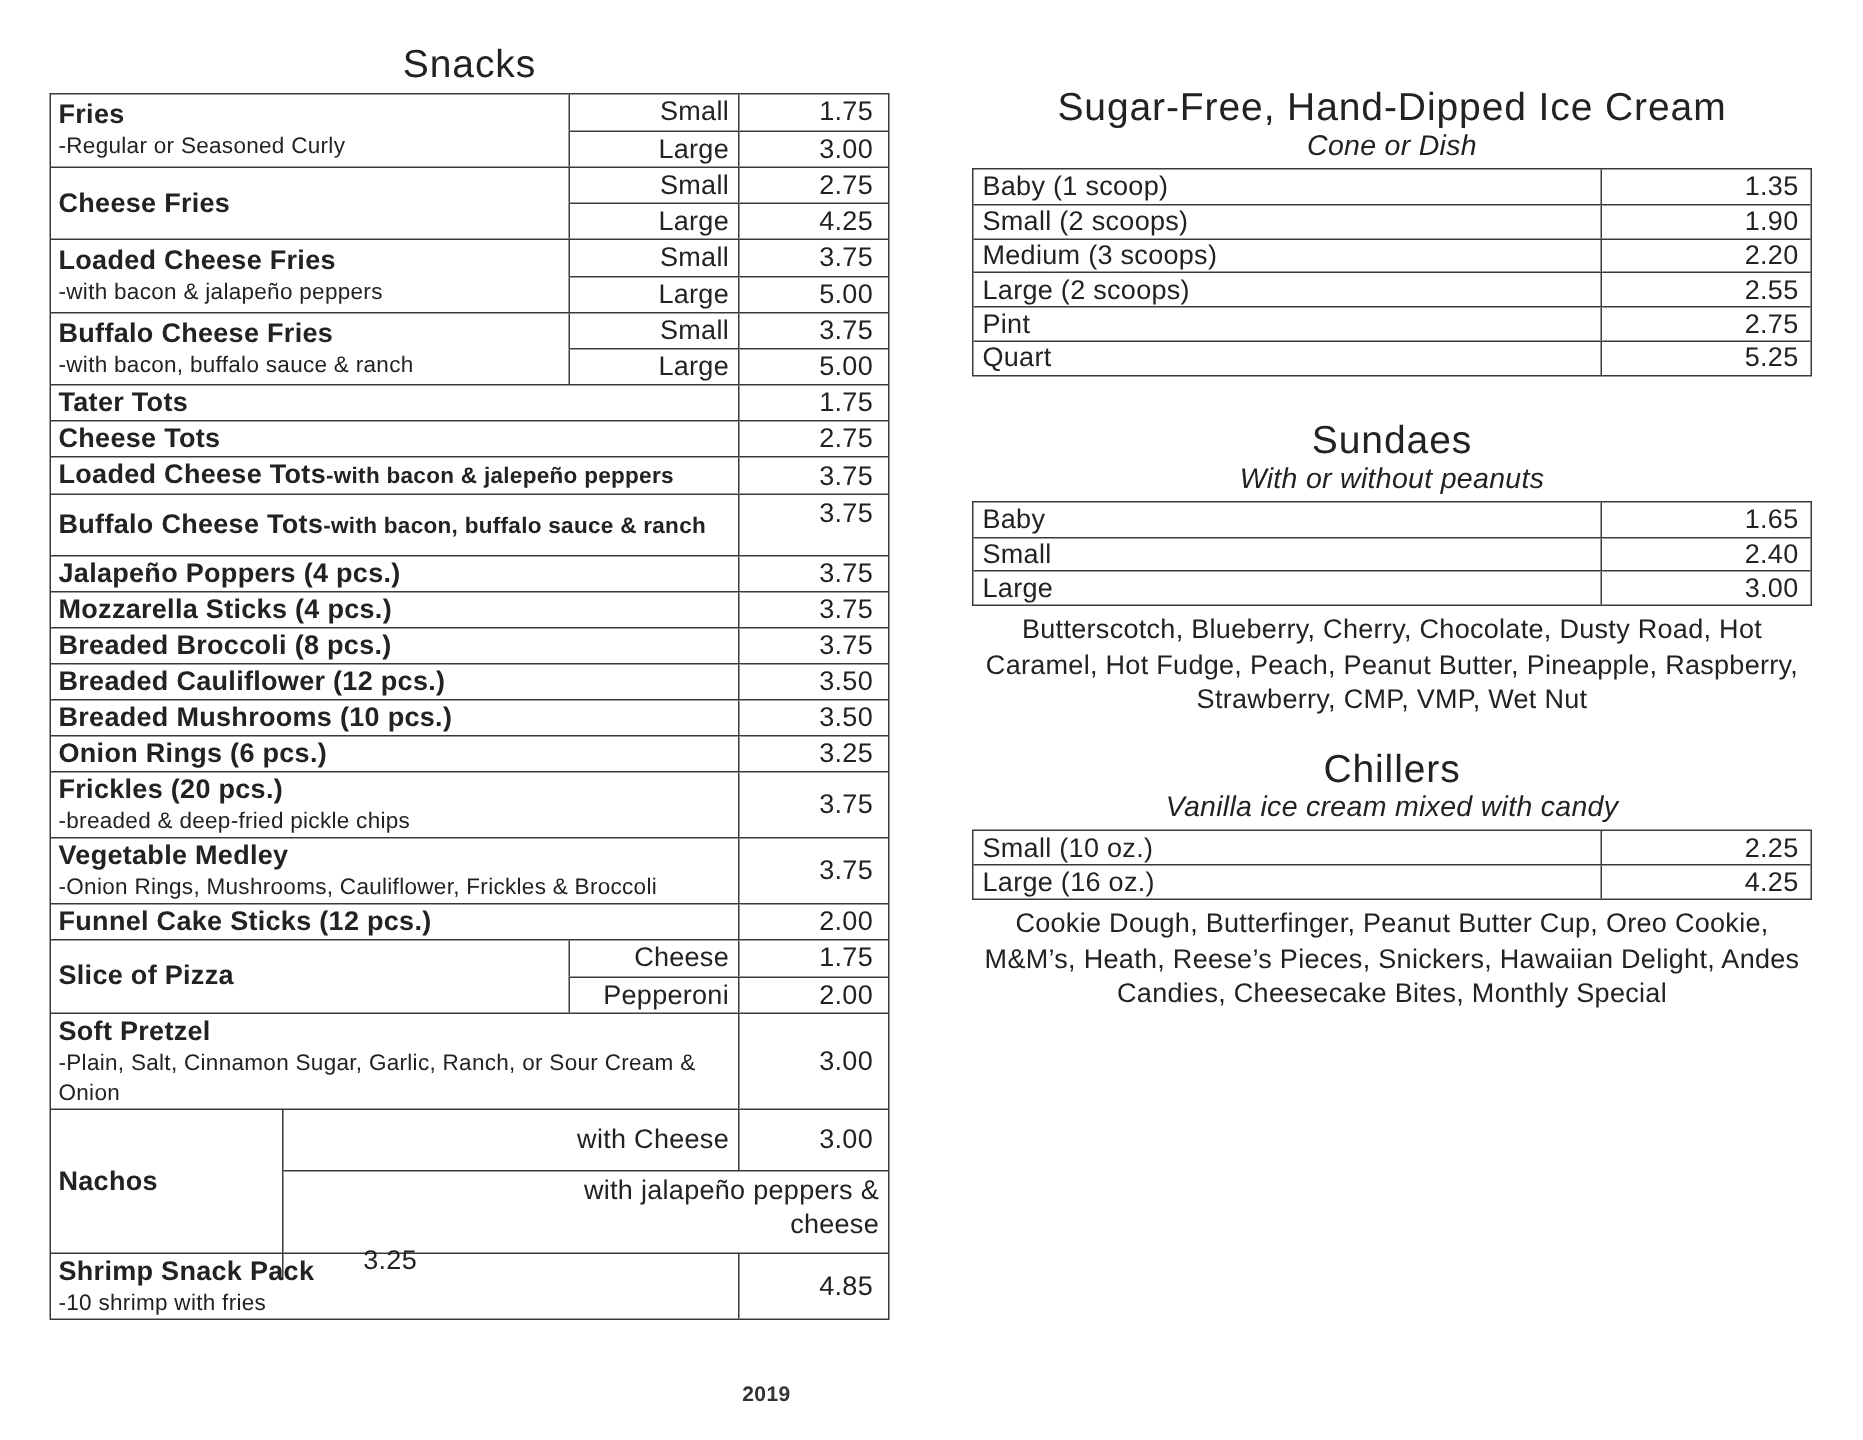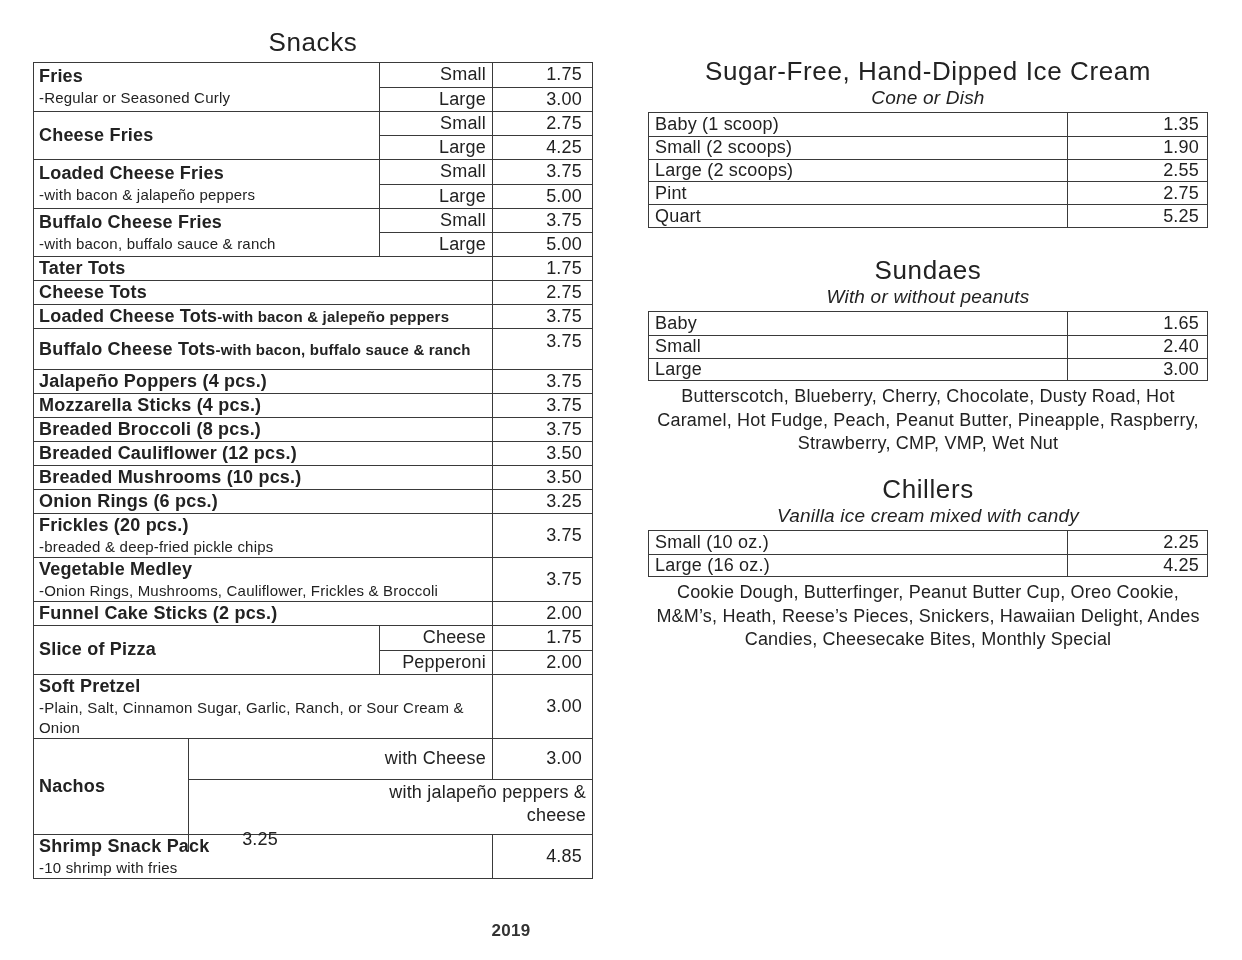--- a/index.html
+++ b/index.html
@@ -51,21 +51,21 @@
   .r-row{display:flex;min-height:22.8px;}
   .r-row + .r-row{border-top:1px solid var(--line);}
   .r-name{flex:1;font-size:18px;display:flex;align-items:center;padding:0 6px;white-space:nowrap;}
   .r-price{width:140px;font-size:18px;border-left:1px solid var(--line);display:flex;align-items:center;justify-content:flex-end;padding:0 8px;}
 
   .block-sundaes{margin-top:27px;}
   .block-chillers{margin-top:18px;}
 
   .page-footer{
     position:absolute;top:921px;left:0;width:1022px;
-    text-align:center;font-size:17px;font-weight:600;color:#333;
+    text-align:center;font-size:14px;font-weight:600;color:#333;
     letter-spacing:0.3px;
   }
 </style>
 </head>
 <body>
 
 <div class="col" id="left-col">
   <div class="sec-title">Snacks</div>
 
   <div class="snacks-table">
@@ -234,21 +234,21 @@
     <div class="group" style="min-height:42px;">
       <div class="nc">
         <div class="item-name">Vegetable Medley</div>
         <div class="item-desc">-Onion Rings, Mushrooms, Cauliflower, Frickles &amp; Broccoli</div>
       </div>
       <div class="price">3.75</div>
     </div>
 
     <div class="group simple">
       <div class="nc">
-          <div class="item-name">Funnel Cake Sticks (2 pcs.)</div>
+          <div class="item-name">Funnel Cake Sticks (12 pcs.)</div>
         </div>
       <div class="price">2.00</div>
     </div>
 
     <div class="group">
       <div class="nc">
         <div class="item-name">Slice of Pizza</div>
       </div>
       <div class="vcol">
         <div class="vrow">
@@ -313,20 +313,24 @@
     <div class="r-table">
       <div class="r-row">
         <div class="r-name">Baby (1 scoop)</div>
         <div class="r-price">1.35</div>
       </div>
       <div class="r-row">
         <div class="r-name">Small (2 scoops)</div>
         <div class="r-price">1.90</div>
       </div>
       <div class="r-row">
+        <div class="r-name">Medium (3 scoops)</div>
+        <div class="r-price">2.20</div>
+      </div>
+      <div class="r-row">
         <div class="r-name">Large (2 scoops)</div>
         <div class="r-price">2.55</div>
       </div>
       <div class="r-row">
         <div class="r-name">Pint</div>
         <div class="r-price">2.75</div>
       </div>
       <div class="r-row">
         <div class="r-name">Quart</div>
         <div class="r-price">5.25</div>

